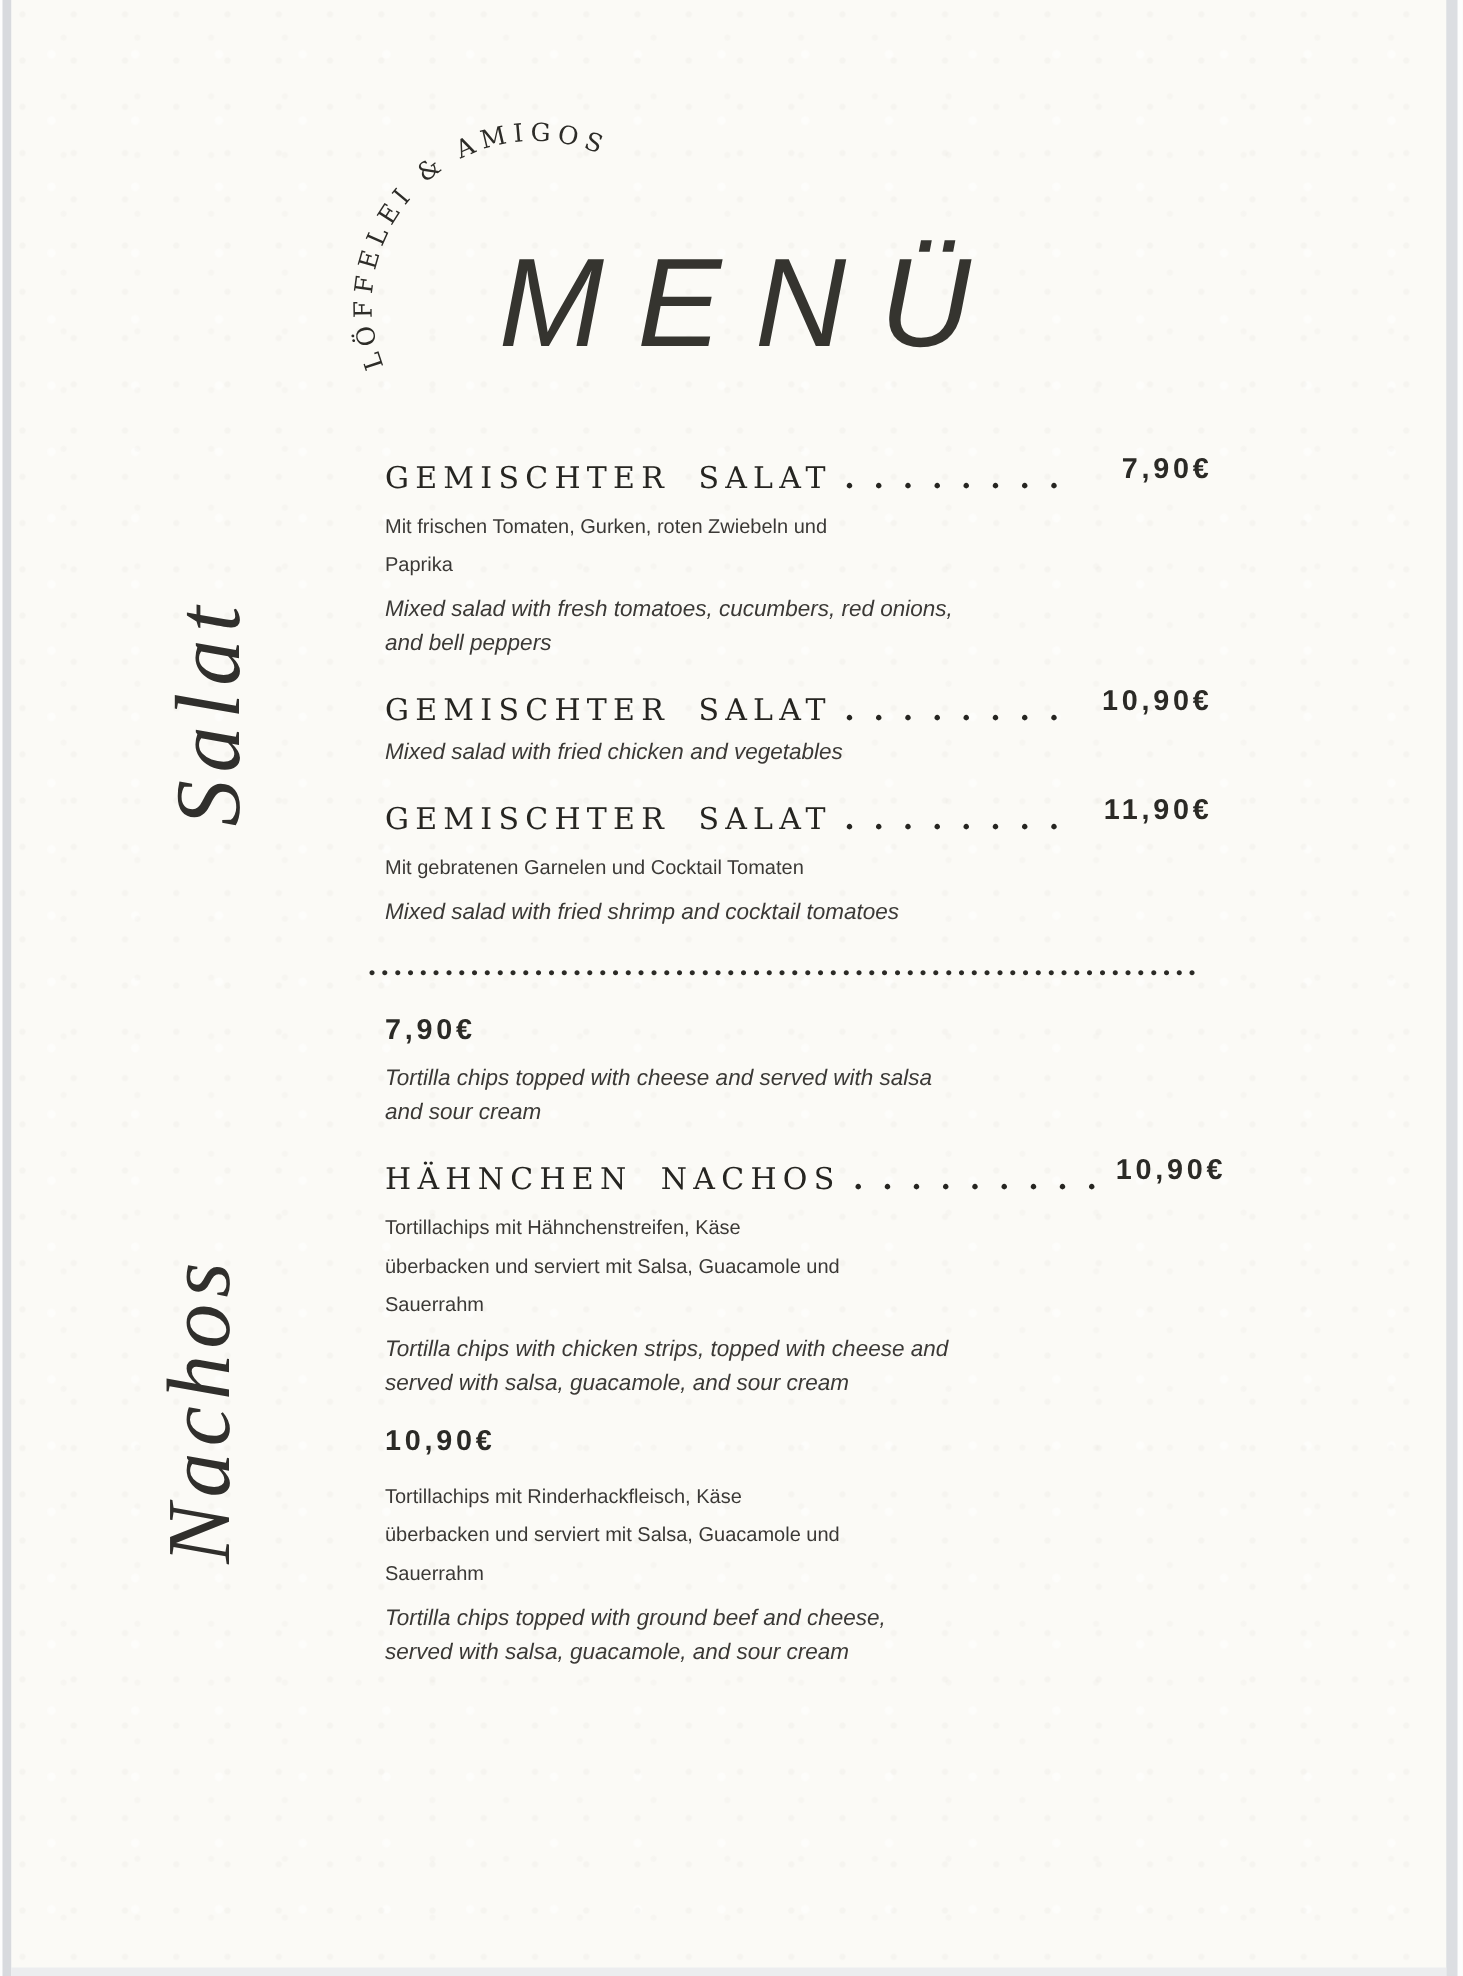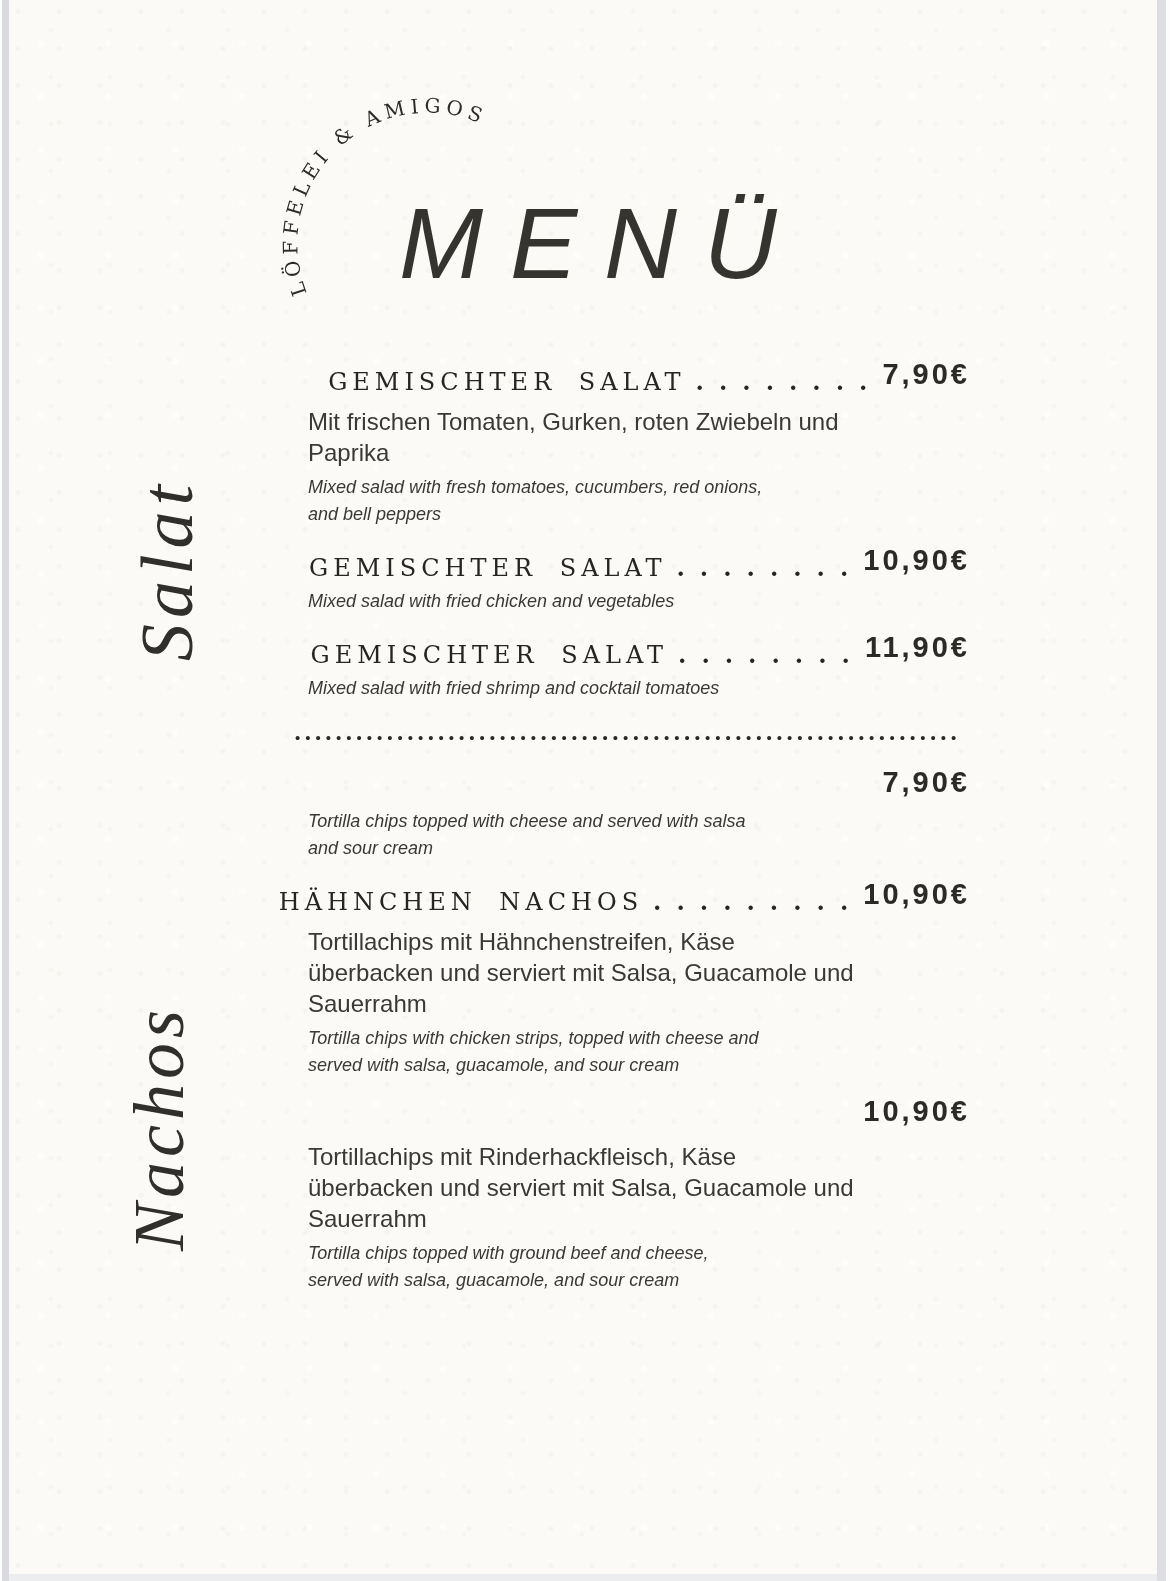--- a/index.html
+++ b/index.html
@@ -46,42 +46,42 @@
     color:#302f2c;
     text-align:center;
     transform:rotate(-90deg);
     white-space:nowrap;
   }
   .side-label.salat{left:10px;top:525px;width:320px;height:90px;font-size:74px;letter-spacing:6px;}
   .side-label.nachos{left:-12px;top:1083px;width:350px;height:90px;font-size:72px;letter-spacing:5px;}
 
   .content{position:absolute;left:308px;top:368px;width:662px;}
   .item{margin:0 0 26px 0;}
-  .item-head{display:flex;justify-content:flex-end;align-items:flex-start;}
+  .item-head{display:flex;justify-content:space-between;align-items:flex-start;}
   .item-title{
     font-family:"DejaVu Serif",serif;
     font-size:24px;line-height:28px;
     letter-spacing:5px;word-spacing:10px;
     color:#262521;white-space:nowrap;
   }
   .leader{
     font-family:"DejaVu Serif",serif;
     font-weight:700;font-size:24px;line-height:28px;
     letter-spacing:15px;color:#262521;
     margin-left:10px;white-space:nowrap;
   }
   .price{
     font-family:"Liberation Sans",sans-serif;
-    font-weight:700;font-size:29px;line-height:26px;
+    font-weight:700;font-size:23px;line-height:26px;
     letter-spacing:3px;color:#2b2a26;
     transform:translateY(-7px);
     white-space:nowrap;
   }
   .desc-de{
-    font-size:24px;line-height:31px;color:#3b3936;
+    font-size:16px;line-height:31px;color:#3b3936;
     margin:10px 0 0 0;white-space:pre-line;
   }
   .desc-en{
     font-size:18px;line-height:27px;color:#3b3936;
     font-style:italic;margin:6px 0 0 0;white-space:pre-line;
   }
   .dotted-divider{
     font-size:15px;letter-spacing:5px;line-height:20px;
     color:#2b2a26;
     margin:8px 0 28px -13px;
@@ -129,20 +129,21 @@
       <div class="price">10,90€</div>
     </div>
     <div class="desc-en">Mixed salad with fried chicken and vegetables</div>
   </div>
 
   <div class="item">
     <div class="item-head">
       <div class="item-title"><span>GEMISCHTER SALAT</span><span class="leader">........</span></div>
       <div class="price">11,90€</div>
     </div>
+    <div class="desc-de">Mit gebratenen Garnelen und Cocktail Tomaten</div>
     <div class="desc-en">Mixed salad with fried shrimp and cocktail tomatoes</div>
   </div>
 
   <div class="dotted-divider">•••••••••••••••••••••••••••••••••••••••••••••••••••••••••••••••••</div>
 
   <div class="item">
     <div class="item-head">
       <div class="price">7,90€</div>
     </div>
     <div class="desc-en">Tortilla chips topped with cheese and served with salsa

